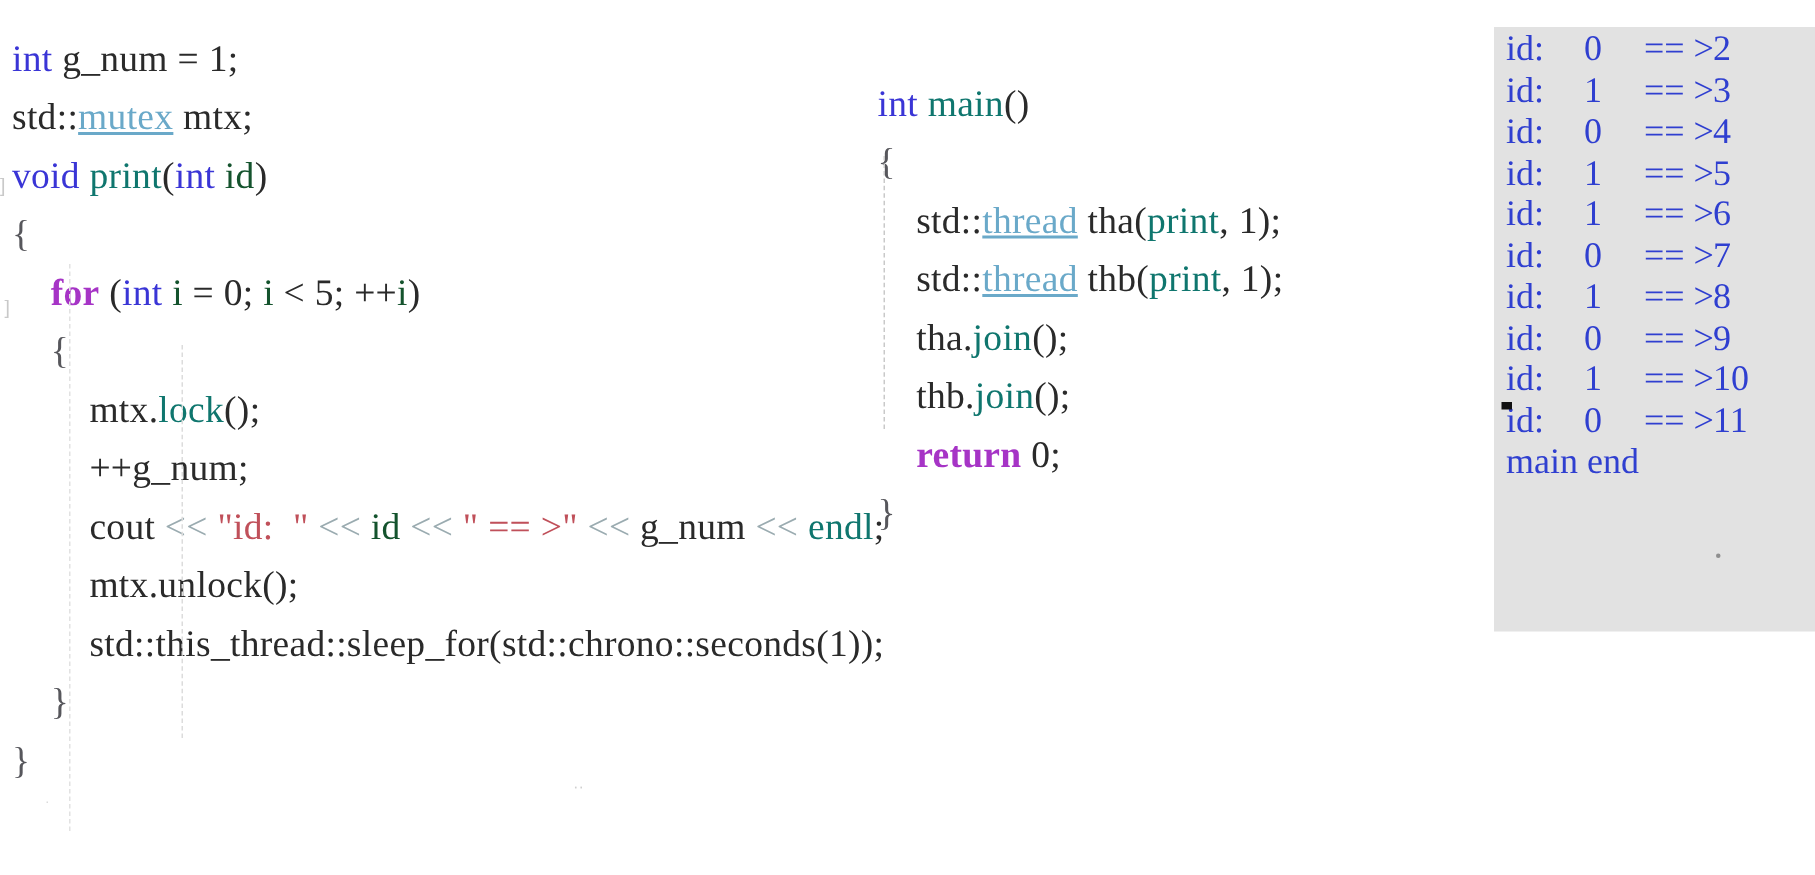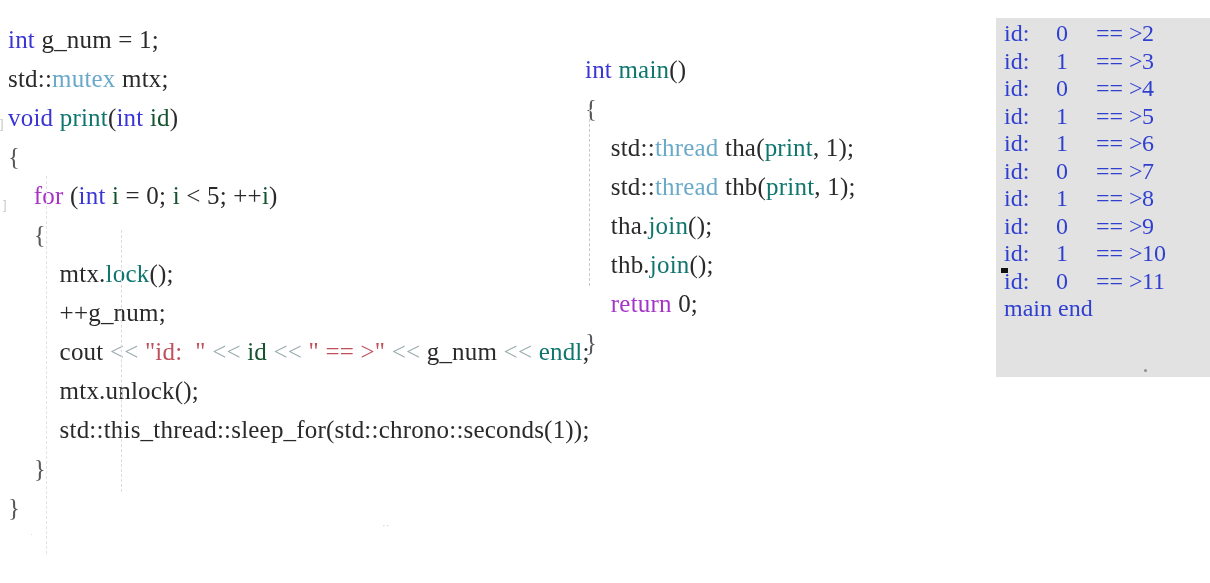--- a/index.html
+++ b/index.html
@@ -23,22 +23,22 @@
     font-family: "Liberation Serif", "DejaVu Serif", serif;
     font-size: 25px;
     line-height: 39px;
     white-space: pre;
     color: #2a2a2a;
     letter-spacing: 0.2px;
   }
 
   
   .kw-blue   { color: #3a35d6; }   
-  .kw-purple { color: #a634c6; }   
-  .type-cyan { color: #6aa9c9; }   
+  .kw-purple { color: #a634c6; font-weight: bold; }   
+  .type-cyan { color: #6aa9c9; text-decoration: underline; }   
   .fn-tan    { color: #0f766e; }   
   .param-gray{ color: #14532d; }   
   .str-red   { color: #c0505a; }   
   .op-gray   { color: #9aabb0; }   
   .plain     { color: #2a2a2a; }
   .brace     { color: #57575c; }
 
   
   #left-code-block {
     left: 8px;
@@ -73,21 +73,21 @@
   #artifact-2 { left: 3px; top: 198px; }
   #artifact-3 { left: 30px; top: 530px; font-size: 9px; color: #d8d8d8; }
   #artifact-4 { left: 382px; top: 520px; font-size: 11px; color: #cfcfcf; }
 
   
   #console-output-panel {
     position: absolute;
     left: 996px;
     top: 18px;
     width: 214px;
-    height: 359px;
+    height: 403px;
     background: #e2e2e2;
     padding: 0;
     overflow: hidden;
   }
   #console-output-lines {
     position: absolute;
     left: 8px;
     top: 2px;
     font-family: "Liberation Serif", "DejaVu Serif", serif;
     font-size: 24px;

